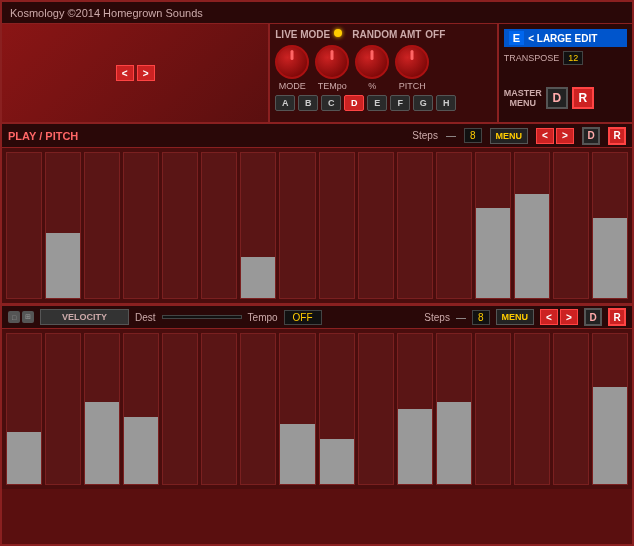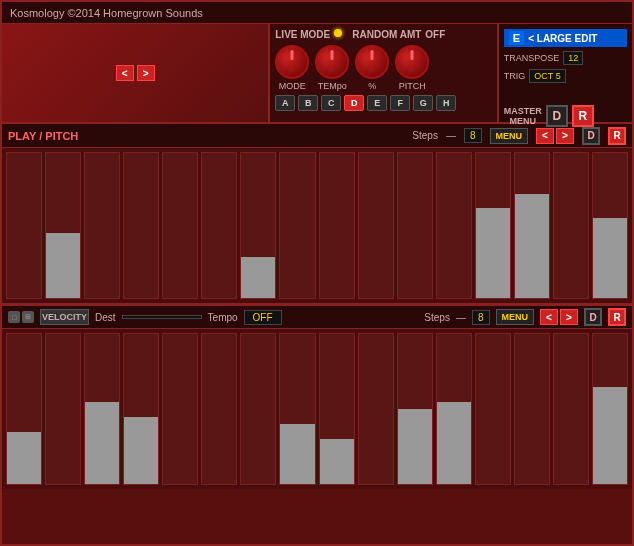--- a/index.html
+++ b/index.html
@@ -331,21 +331,21 @@
       color: #999;
       display: flex;
       align-items: center;
       justify-content: center;
     }
     .vel-label {
       background: #333;
       color: #ccaaaa;
       font-size: 9px;
       font-weight: bold;
-      padding: 2px 1px;
+      padding: 2px 21px;
       border: 1px solid #555;
     }
     .dest-label {
       color: #ccaaaa;
       font-size: 10px;
     }
     .dest-value {
       background: #111;
       color: #333;
       font-size: 10px;
@@ -431,24 +431,20 @@
     </div>
 
     <div class="right-panel">
       <div class="large-edit-badge">
         <span class="e-box">E</span>
         <span>&lt; LARGE EDIT</span>
       </div>
       <div class="transpose-row">
         <span>TRANSPOSE</span>
         <div class="value-box">12</div>
-      </div>
-      <div class="transpose-row">
-        <span>TRIG</span>
-        <div class="value-box">OCT 5</div>
       </div>
       <div class="master-menu-area">
         <span class="master-label">MASTER<br>MENU</span>
         <div class="d-btn">D</div>
         <div class="r-btn">R</div>
       </div>
     </div>
   </div>
 
   <div class="sequencer-section">

